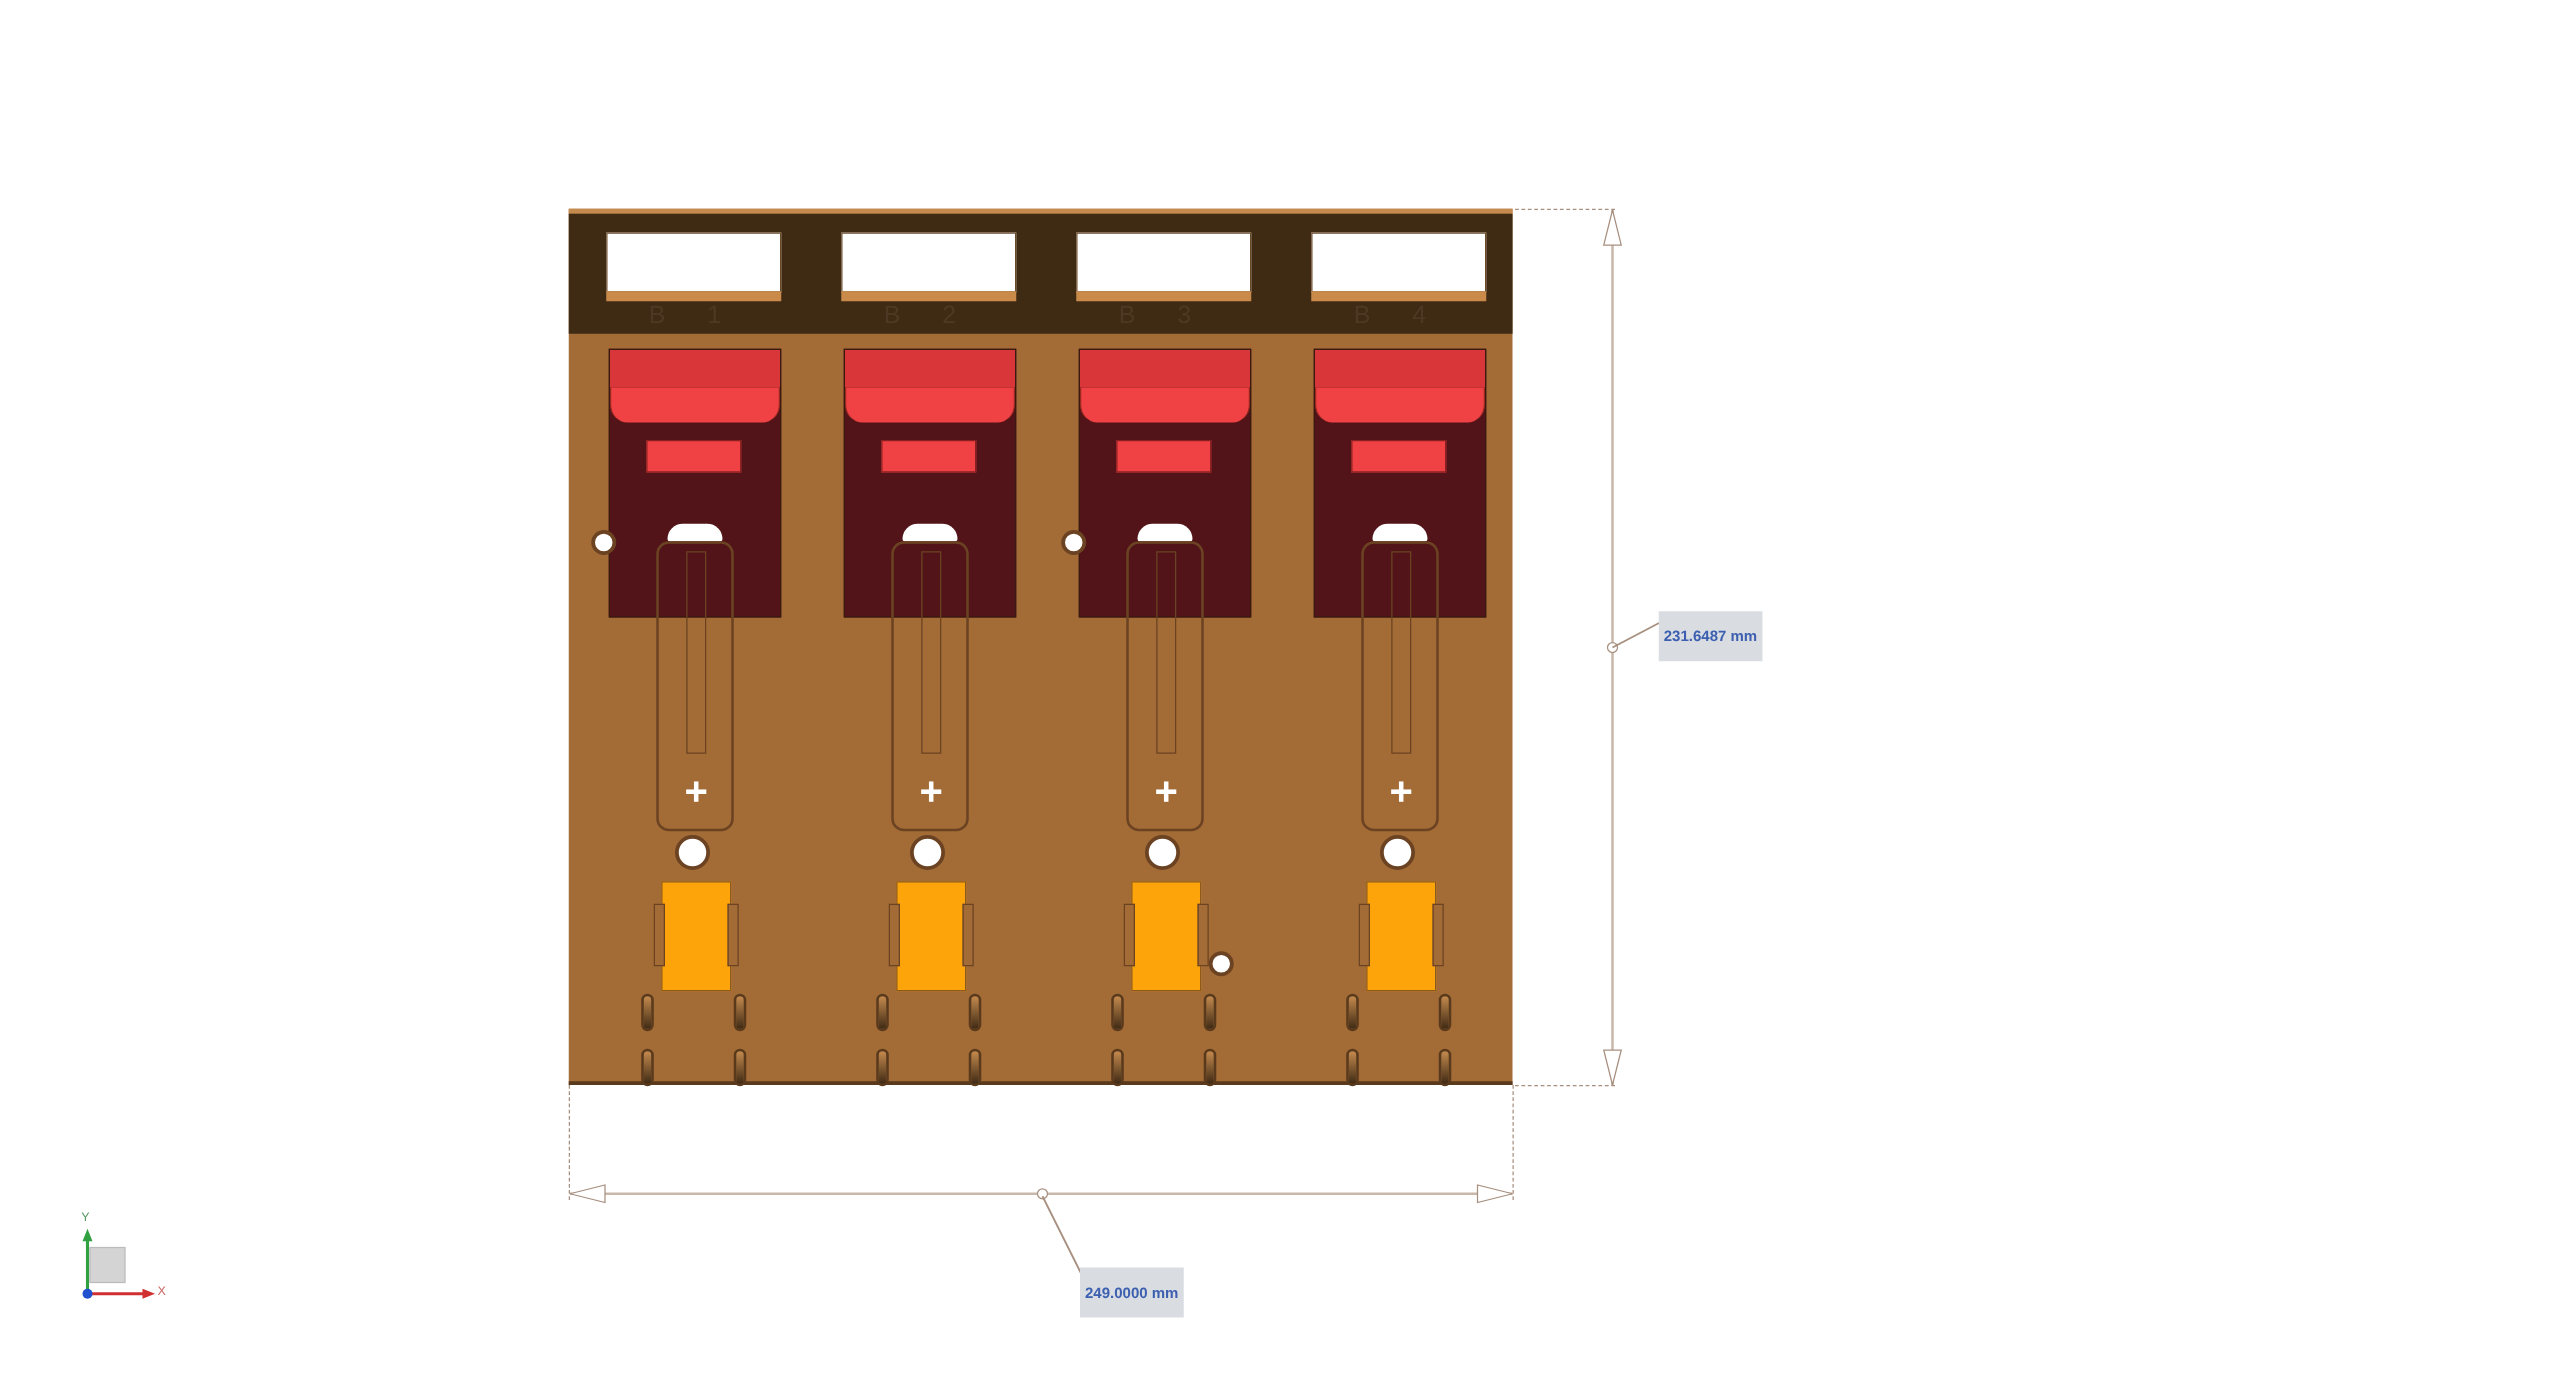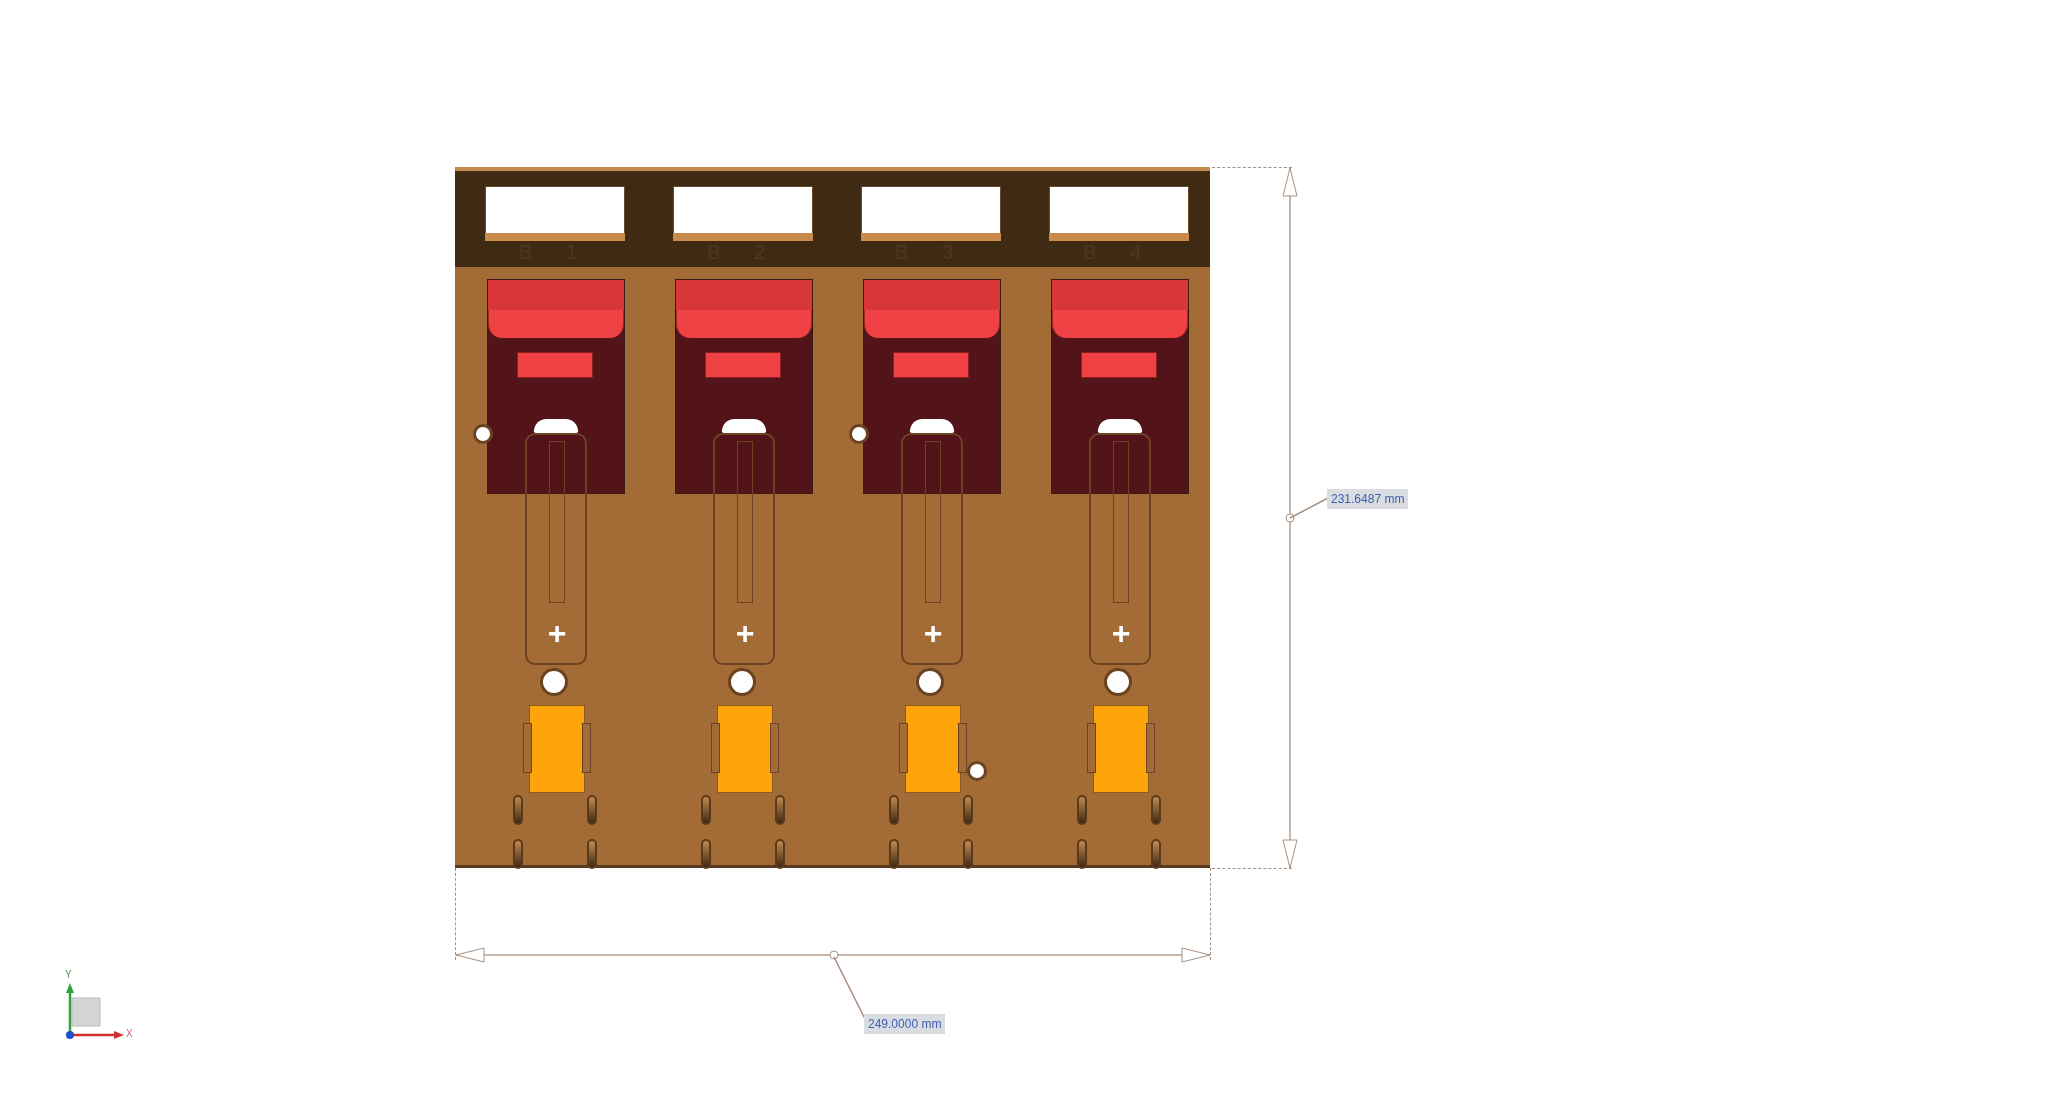--- a/index.html
+++ b/index.html
@@ -17,21 +17,21 @@
   .hole{border-radius:50%;background:#fff;border:3px solid #6b4322;box-sizing:border-box;}
   .nub{background:#fff;border-radius:14px 14px 2px 2px;}
   .tower{border:2px solid #6b4322;border-radius:10px;box-sizing:border-box;}
   .tower-inner{border:1px solid #6b4322;}
   .plus{color:#fff;font-size:32px;font-weight:bold;line-height:32px;text-align:center;}
   .orange{background:#fca40a;border:1px solid #8a5a20;}
   .orange-tab{background:#a36b35;border:1px solid #6b4322;}
   .pin{width:10px;height:30px;border:2px solid #5a3a1c;border-radius:5px;background:linear-gradient(#c48a4e,#3f2a14);box-sizing:border-box;}
   .dash-v{border-left:1px dashed #a89080;}
   .dash-h{border-top:1px dashed #a89080;}
-  .dim-label{background:#d9dde2;color:#3d5fb0;font-weight:normal;font-size:12px;padding:3px 4px;}
+  .dim-label{background:#d9dde2;color:#3d5fb0;font-weight:bold;font-size:12px;padding:13px 4px;}
 </style>
 </head>
 <body>
 
 <div class="abs" style="left:0;top:0;width:2048px;height:1109px;">
 
   <div class="abs board">
     <div class="abs header-band"></div>
 
     <div class="abs" style="left:0;top:0;width:188px;height:700px;">

